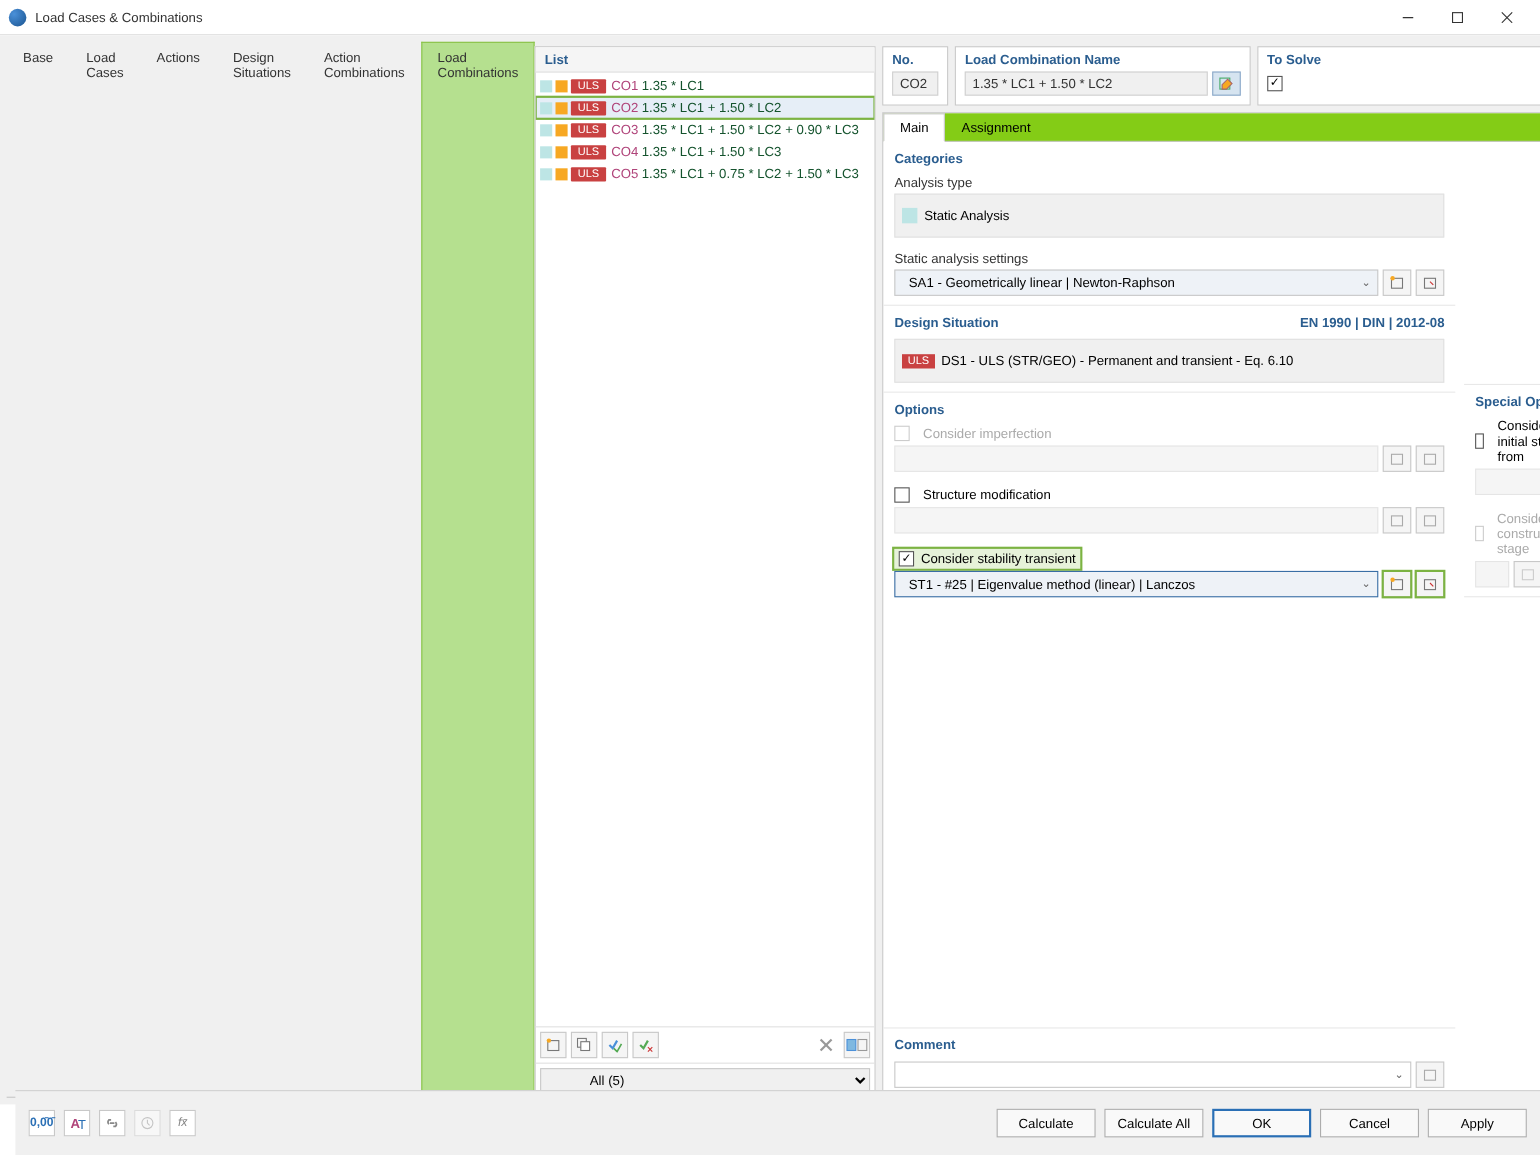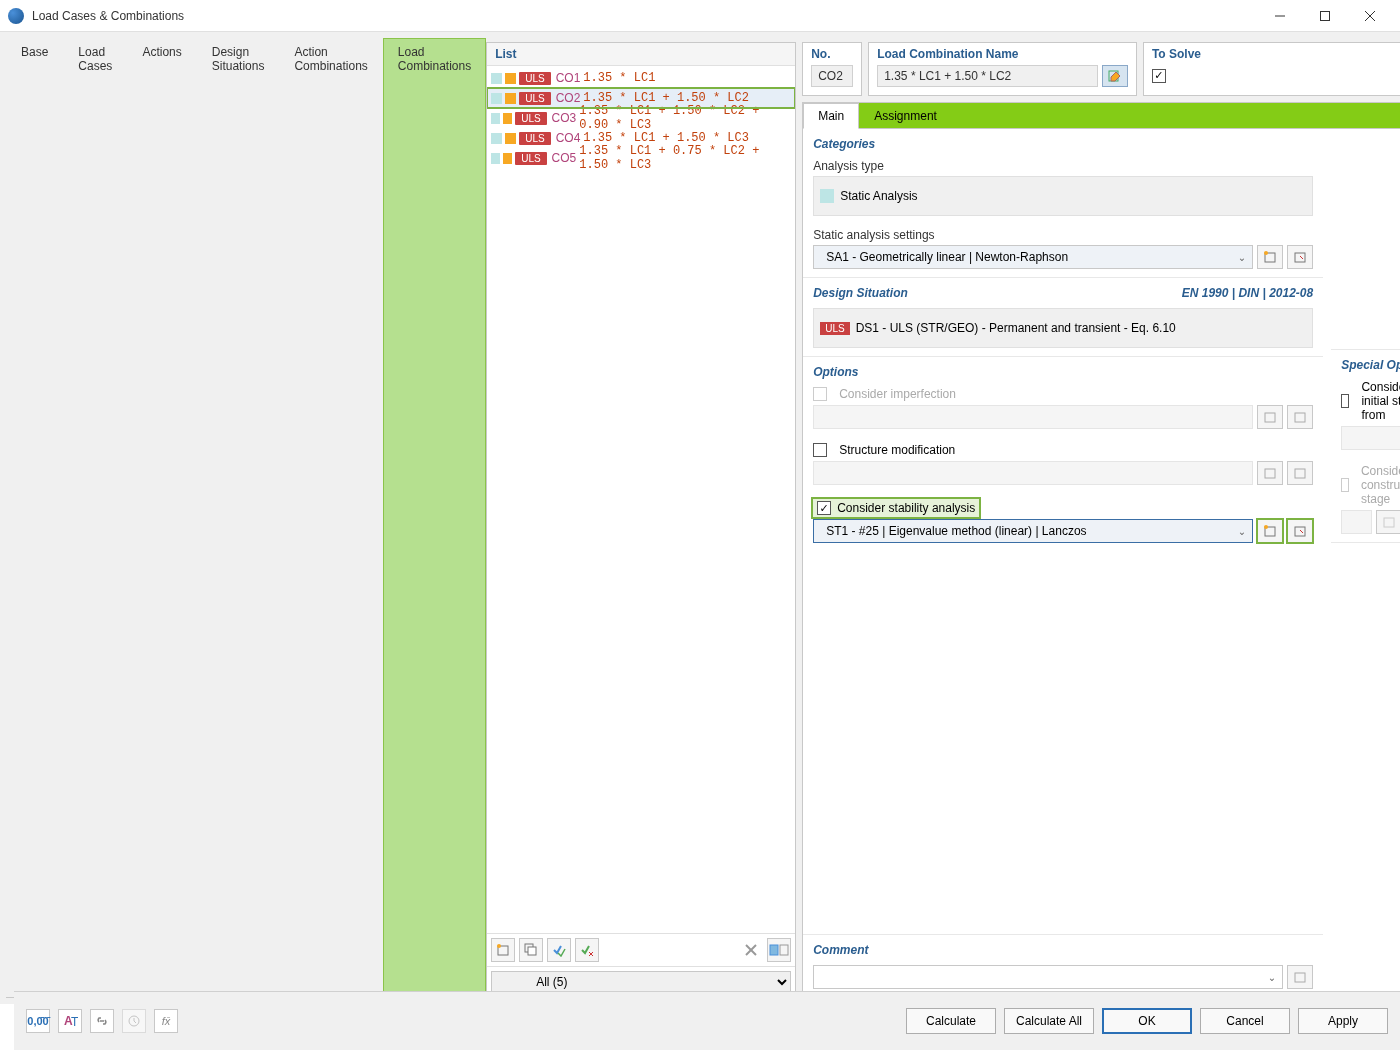--- a/index.html
+++ b/index.html
@@ -26,21 +26,21 @@
 .left-panel { width: 310px; display: flex; flex-direction: column; background: #fff; border: 1px solid #c8c8c8; }
 .panel-header { padding: 4px 8px; color: #2a5d8f; font-weight: 600; border-bottom: 1px solid #e0e0e0; background: #f5f5f5; }
 .list-body { flex: 1; overflow: auto; padding-top: 2px; }
 .list-row { display: flex; align-items: center; height: 20px; padding: 0 4px; gap: 3px; }
 .list-row.selected { background: #e6eef7; outline: 2px solid #7cb342; outline-offset: -1px; }
 .sw { width: 11px; height: 11px; }
 .sw.cyan { background: #bde5e5; }
 .sw.orange { background: #f7a823; }
 .uls-badge { background: #c94141; color: #fff; font-size: 10px; padding: 1px 6px; border-radius: 1px; }
 .co-id { color: #b0447a; margin-left: 2px; }
-.co-desc { color: #c2410c; font-family: Liberation Mono, monospace; }
+.co-desc { color: #14532d; }
 .left-toolbar { display: flex; gap: 4px; padding: 4px; border-top: 1px solid #e0e0e0; align-items: center; }
 .tbtn { width: 24px; height: 24px; border: 1px solid #c8c8c8; background: #f5f5f5; display: flex; align-items: center; justify-content: center; font-size: 11px; color: #555; cursor: default; }
 .left-filter { padding: 4px; border-top: 1px solid #e0e0e0; }
 .left-filter select { width: 100%; height: 22px; border: 1px solid #c8c8c8; background: #f0f0f0; padding-left: 40px; }
 .spacer { flex: 1; }
 
 
 .right-panel { flex: 1; display: flex; flex-direction: column; gap: 6px; min-width: 0; }
 
 .top-fields { display: flex; gap: 6px; }
@@ -60,21 +60,21 @@
 .subtab-area { flex: 1; display: flex; flex-direction: column; background: #fff; border: 1px solid #c8c8c8; min-height: 0; }
 .subtabs { display: flex; background: #84cc16; border-bottom: 1px solid #c8c8c8; }
 .subtabs .stab { padding: 5px 14px; border: 1px solid transparent; border-bottom: none; cursor: default; }
 .subtabs .stab.active { background: #fff; border-color: #c8c8c8; border-bottom: 1px solid #fff; margin-bottom: -1px; }
 
 .form-grid { flex: 1; display: grid; grid-template-columns: 520px 1fr; gap: 8px; padding: 0; overflow: auto; min-height: 0; }
 .form-col { display: flex; flex-direction: column; }
 
 .section { padding: 8px 10px; }
 .section + .section { border-top: 1px solid #e8e8e8; }
-.sec-title { color: #2a5d8f; font-weight: 600; margin-bottom: 8px; display: flex; justify-content: space-between; font-style: italic; }
+.sec-title { color: #2a5d8f; font-weight: 600; margin-bottom: 8px; display: flex; justify-content: space-between; }
 .sec-title .right-note { color: #2a5d8f; font-weight: 600; }
 .lbl { color: #333; margin-bottom: 3px; }
 .readonly-field { background: #f0f0f0; border: 1px solid #e0e0e0; padding: 3px 6px; height: 40px; display: flex; align-items: center; gap: 6px; }
 .readonly-field .mini-sw { width: 14px; height: 14px; }
 .cyan-sw { background: #bde5e5; }
 .red-sw { background: #c94141; color:#fff; font-size:10px; padding:1px 5px; height:auto; width:auto; }
 .select-row { display: flex; gap: 4px; align-items: stretch; margin-top: 2px; }
 .select-field { flex: 1; background: #eef2f7; border: 1px solid #c8c8c8; padding: 3px 6px; height: 24px; display: flex; align-items: center; gap: 6px; position: relative; }
 .select-field.plain { background: #f0f0f0; }
 .select-field .caret { margin-left: auto; color: #666; font-size: 10px; }
@@ -334,21 +334,21 @@
                 <div class="icon-btn">
                     <svg width="14" height="14">
                       <rect x="2" y="3" width="10" height="9" fill="none" stroke="#aaa"></rect>
                     </svg>
                   </div>
               </div>
 
               <div style="margin-top:14px;">
                 <span class="green-hl">
                   <span class="chk checked"></span>
-                  <span>Consider stability analysis</span>
+                  <span>Consider stability transient</span>
                 </span>
               </div>
               <div class="select-row">
                 <div class="select-field highlighted hl-underline">
                   <span class="mini-sw cyan-sw"></span>
                   <span>ST1 - #25 | Eigenvalue method (linear) | Lanczos</span>
                   <span class="caret">⌄</span>
                 </div>
                 <div class="icon-btn hl">
                     <svg width="14" height="14">

